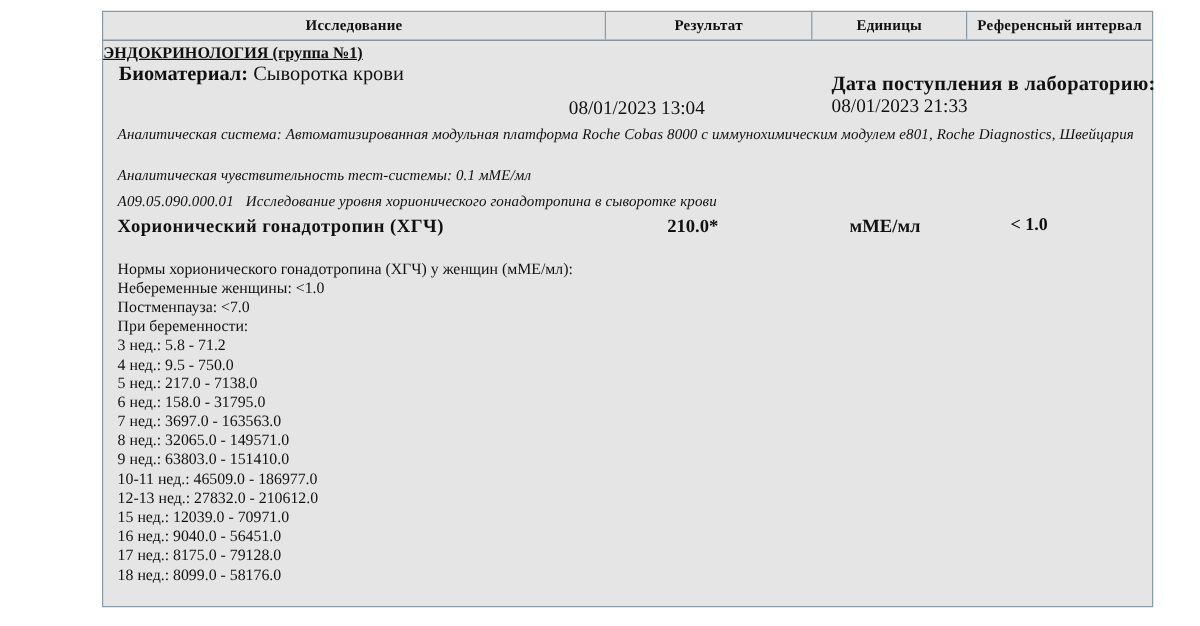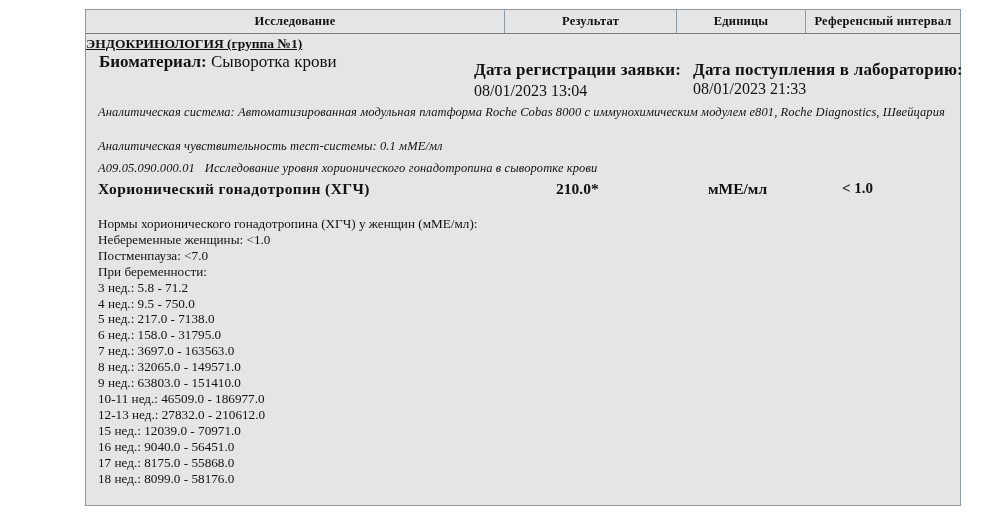--- a/index.html
+++ b/index.html
@@ -166,21 +166,20 @@
     <div class="hcell hc-units">Единицы</div>
     <div class="hcell hc-ref">Референсный интервал</div>
   </div>
 
   <div class="section-title">
     <span>ЭНДОКРИНОЛОГИЯ (группа №1)</span>
   </div>
 
   <div class="abs biomat"><b>Биоматериал:</b><span> Сыворотка крови</span></div>
 
-  <div class="abs reg-label">Дата регистрации заявки:</div>
   <div class="abs reg-value">08/01/2023 13:04</div>
 
   <div class="abs lab-label">Дата поступления в лабораторию:</div>
   <div class="abs lab-value">08/01/2023 21:33</div>
 
   <div class="abs italic-line analytic-sys">Аналитическая система: Автоматизированная модульная платформа Roche Cobas 8000 с иммунохимическим модулем e801, Roche Diagnostics, Швейцария</div>
   <div class="abs italic-line sensitivity">Аналитическая чувствительность тест-системы: 0.1 мМЕ/мл</div>
   <div class="abs italic-line code-line"><span class="code">A09.05.090.000.01</span><span>Исследование уровня хорионического гонадотропина в сыворотке крови</span></div>
 
   <div class="abs test-name">Хорионический гонадотропин (ХГЧ)</div>
@@ -197,17 +196,17 @@
     <div>4 нед.: 9.5 - 750.0</div>
     <div>5 нед.: 217.0 - 7138.0</div>
     <div>6 нед.: 158.0 - 31795.0</div>
     <div>7 нед.: 3697.0 - 163563.0</div>
     <div>8 нед.: 32065.0 - 149571.0</div>
     <div>9 нед.: 63803.0 - 151410.0</div>
     <div>10-11 нед.: 46509.0 - 186977.0</div>
     <div>12-13 нед.: 27832.0 - 210612.0</div>
     <div>15 нед.: 12039.0 - 70971.0</div>
     <div>16 нед.: 9040.0 - 56451.0</div>
-    <div>17 нед.: 8175.0 - 55868.0</div>
+    <div>17 нед.: 8175.0 - 79128.0</div>
     <div>18 нед.: 8099.0 - 58176.0</div>
   </div>
 
 </div>
 
 </body></html>

